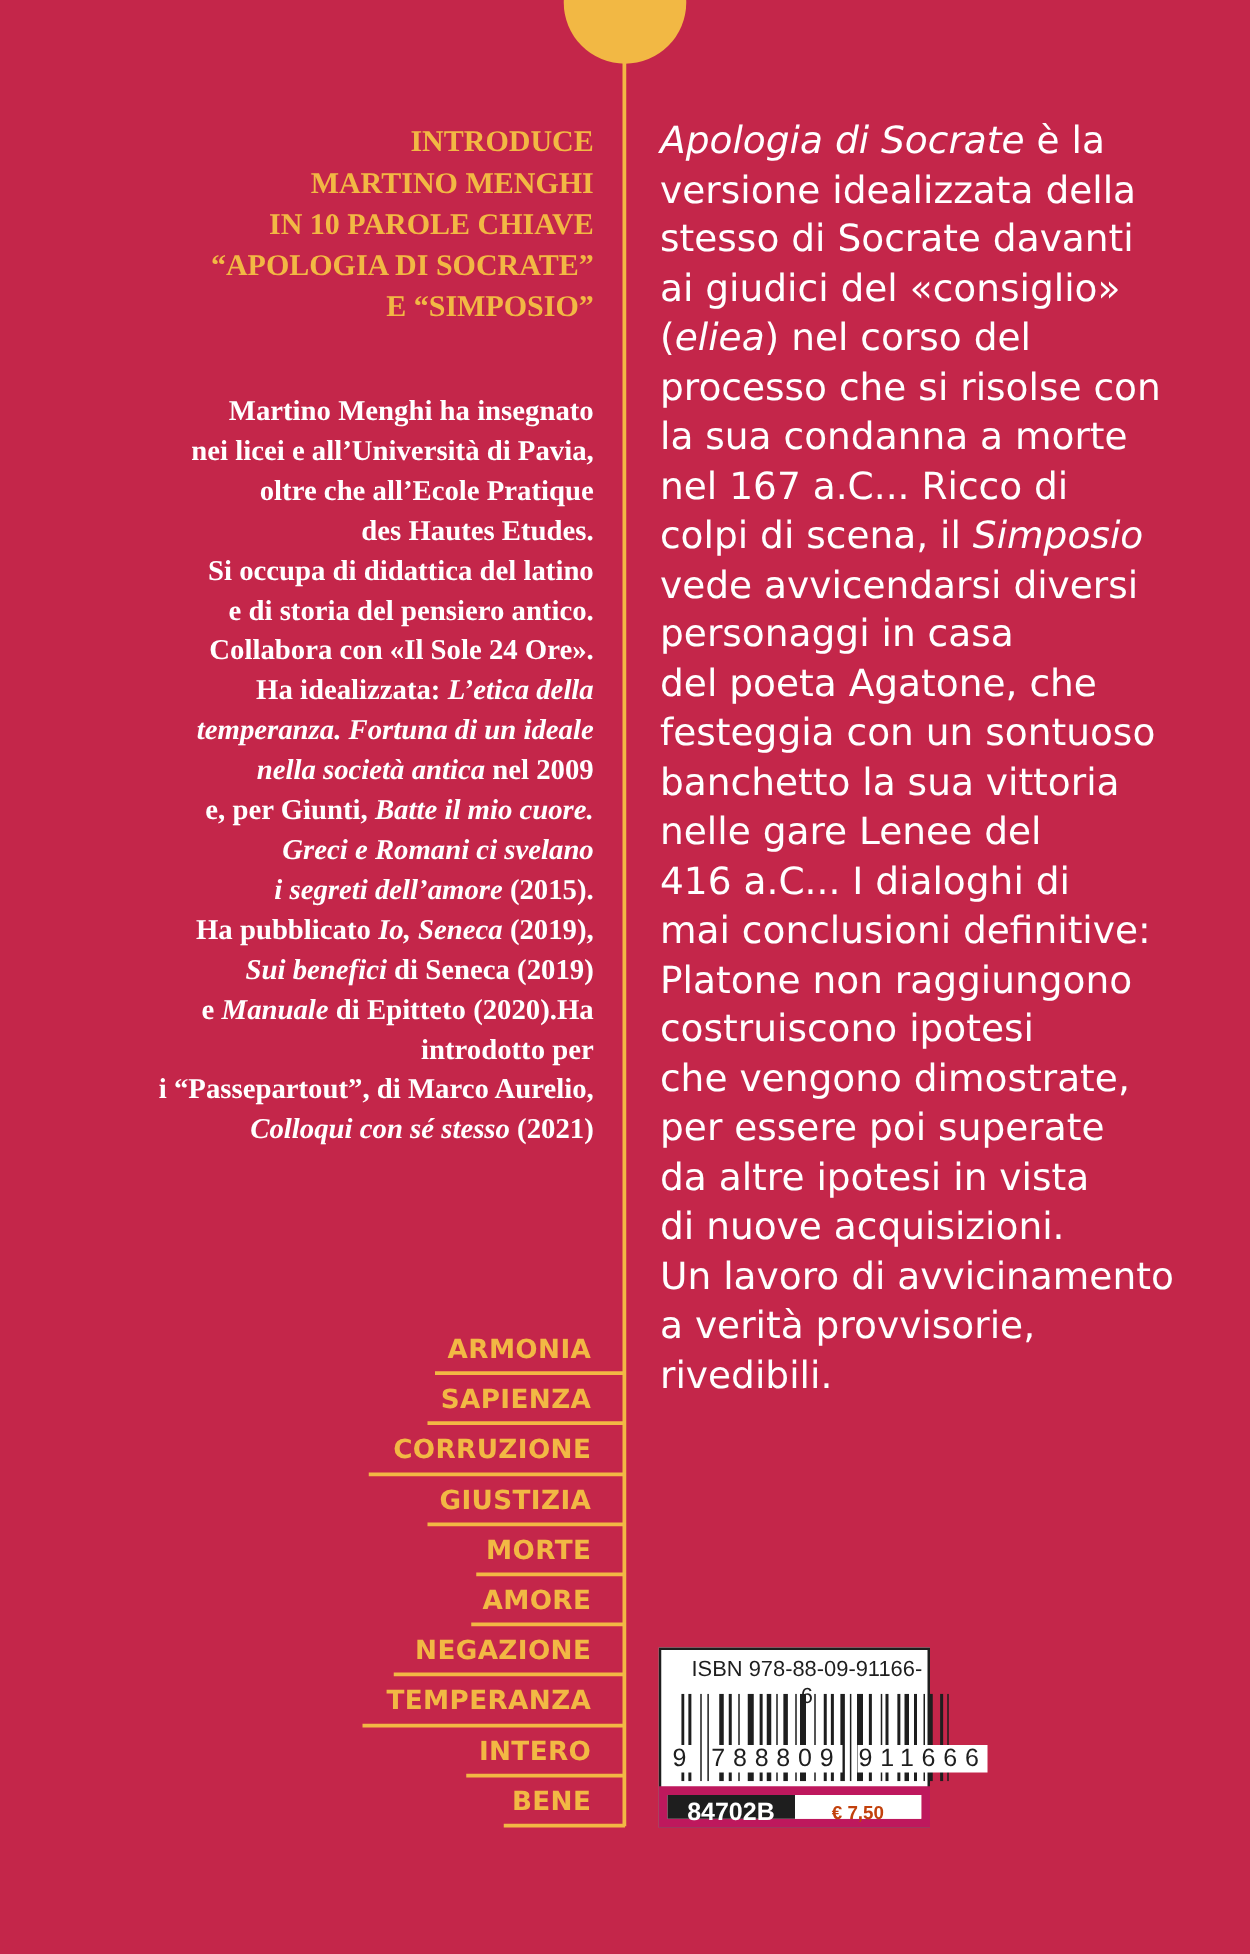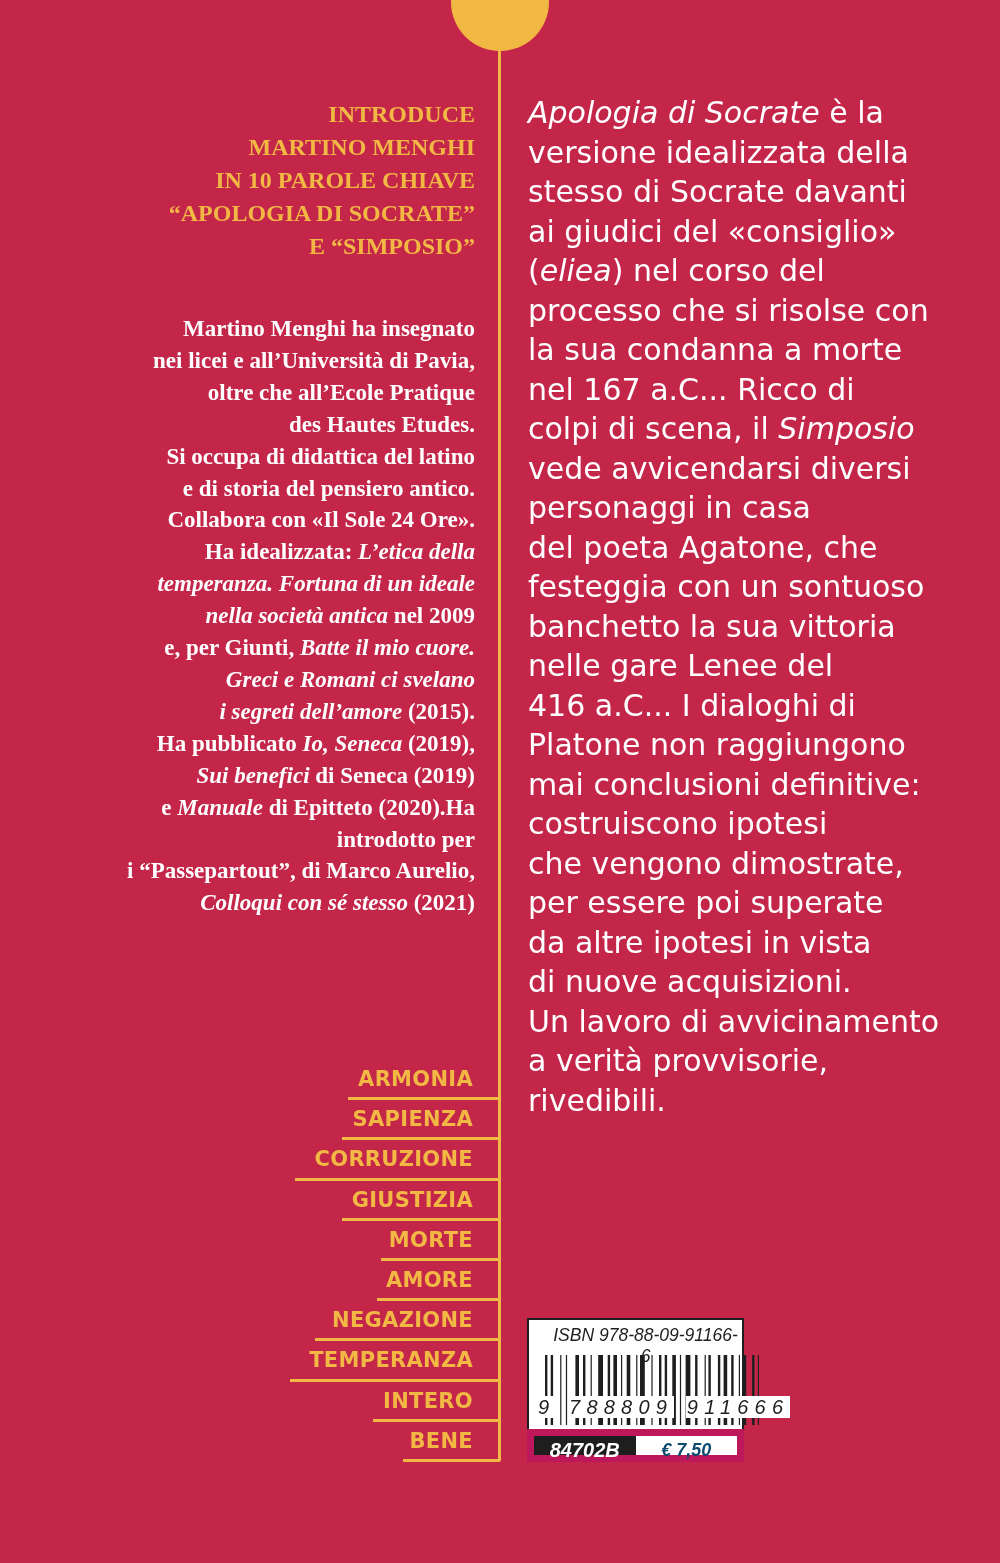--- a/index.html
+++ b/index.html
@@ -48,21 +48,21 @@
     position: absolute; right: 27px; top: 7px;
     color: #f2b844; font-family: "DejaVu Sans", sans-serif;
     font-weight: bold; font-size: 21px; letter-spacing: 0.3px;
     white-space: nowrap;
   }
   .kw .rule {
     position: absolute; right: 0; bottom: 0; height: 3px; background: #f2b844;
   }
   .barcode-box {
     position: absolute; left: 527px; top: 1318px; width: 217px; height: 144px;
-    background: #ffffff; border: 2px solid #1e1e1e; box-sizing: border-box; font-style: italic;
+    background: #ffffff; border: 2px solid #1e1e1e; box-sizing: border-box;
   }
   .isbn-text {
     position: absolute; left: 0; right: 0; top: 5px; text-align: center;
     font-family: "Liberation Sans", sans-serif; font-size: 17.5px; color: #1e1e1e;
     padding-left: 20px;
   }
   .bars { position: absolute; left: 16px; top: 35px; width: 236px; height: 70px; }
   .digits {
     position: absolute; left: 8px; right: 8px; top: 76px;
     font-family: "Liberation Sans", sans-serif; font-size: 20px; color: #1e1e1e;
@@ -72,22 +72,22 @@
   .code-row {
     position: absolute; left: -2px; right: -2px; bottom: -2px; height: 33px;
     display: flex; border: 7px solid #be185d; box-sizing: border-box;
   }
   .code-cell {
     width: 50%; background: #1e1e1e; color: #fff;
     font-family: "Liberation Sans", sans-serif; font-weight: bold; font-size: 20px;
     text-align: center; line-height: 29px;
   }
   .price-cell {
-    width: 50%; background: #fff; color: #0c4a6e;
-    font-family: "Liberation Sans", sans-serif; font-weight: bold; font-size: 18px;
+    width: 50%; background: #fff; color: #c2410c;
+    font-family: "Liberation Sans", sans-serif; font-weight: bold; font-size: 15px;
     text-align: center; line-height: 29px;
   }
 </style>
 </head>
 <body>
 
 <div class="sun"></div>
 <div class="stem"></div>
 
 <div class="heading" id="heading">
@@ -130,22 +130,22 @@
     <div><span>la sua condanna a morte</span></div>
     <div><span>nel 167 a.C... Ricco di</span></div>
     <div><span>colpi di scena, il </span><i>Simposio</i></div>
     <div><span>vede avvicendarsi diversi</span></div>
     <div><span>personaggi in casa</span></div>
     <div><span>del poeta Agatone, che</span></div>
     <div><span>festeggia con un sontuoso</span></div>
     <div><span>banchetto la sua vittoria</span></div>
     <div><span>nelle gare Lenee del</span></div>
     <div><span>416 a.C... I dialoghi di</span></div>
+    <div><span>mai conclusioni definitive:</span></div>
     <div><span>Platone non raggiungono</span></div>
-    <div><span>mai conclusioni definitive:</span></div>
     <div><span>costruiscono ipotesi</span></div>
     <div><span>che vengono dimostrate,</span></div>
     <div><span>per essere poi superate</span></div>
     <div><span>da altre ipotesi in vista</span></div>
     <div><span>di nuove acquisizioni.</span></div>
     <div><span>Un lavoro di avvicinamento</span></div>
     <div><span>a verità provvisorie,</span></div>
     <div><span>rivedibili.</span></div>
   </div>
 

